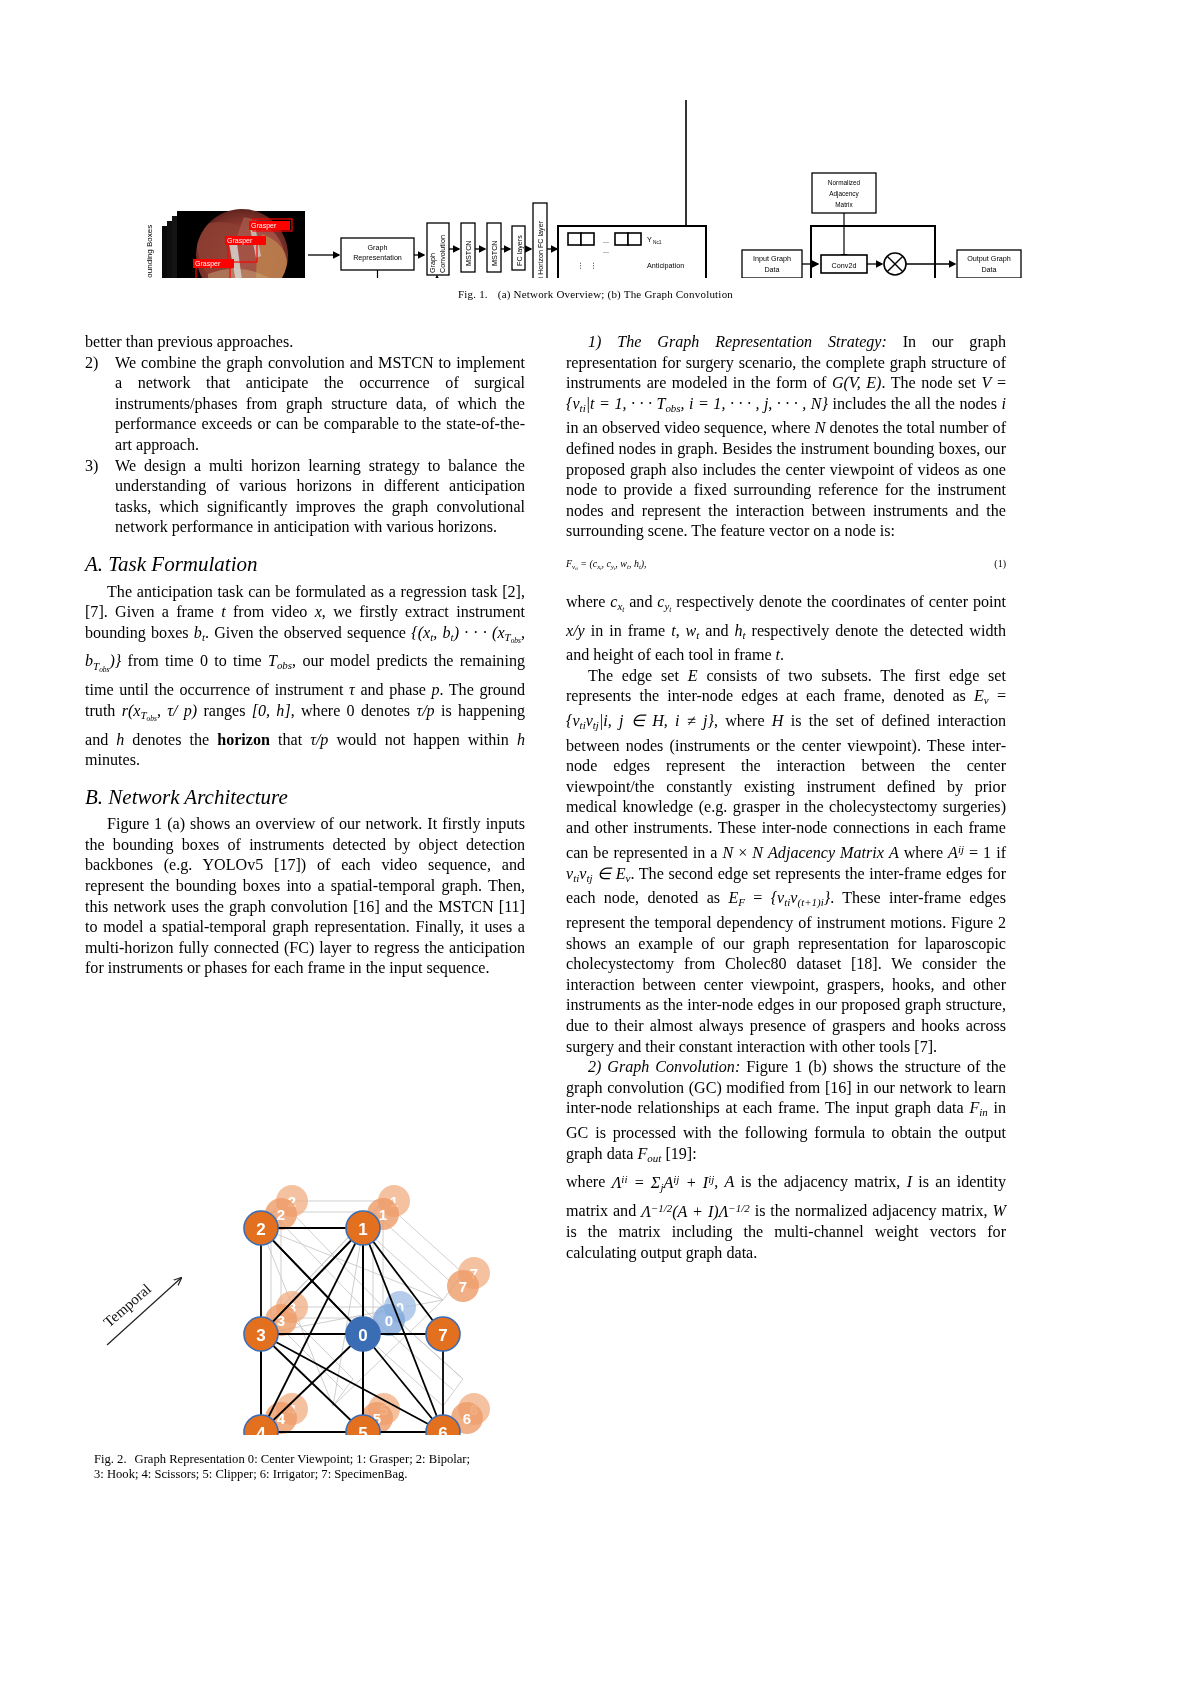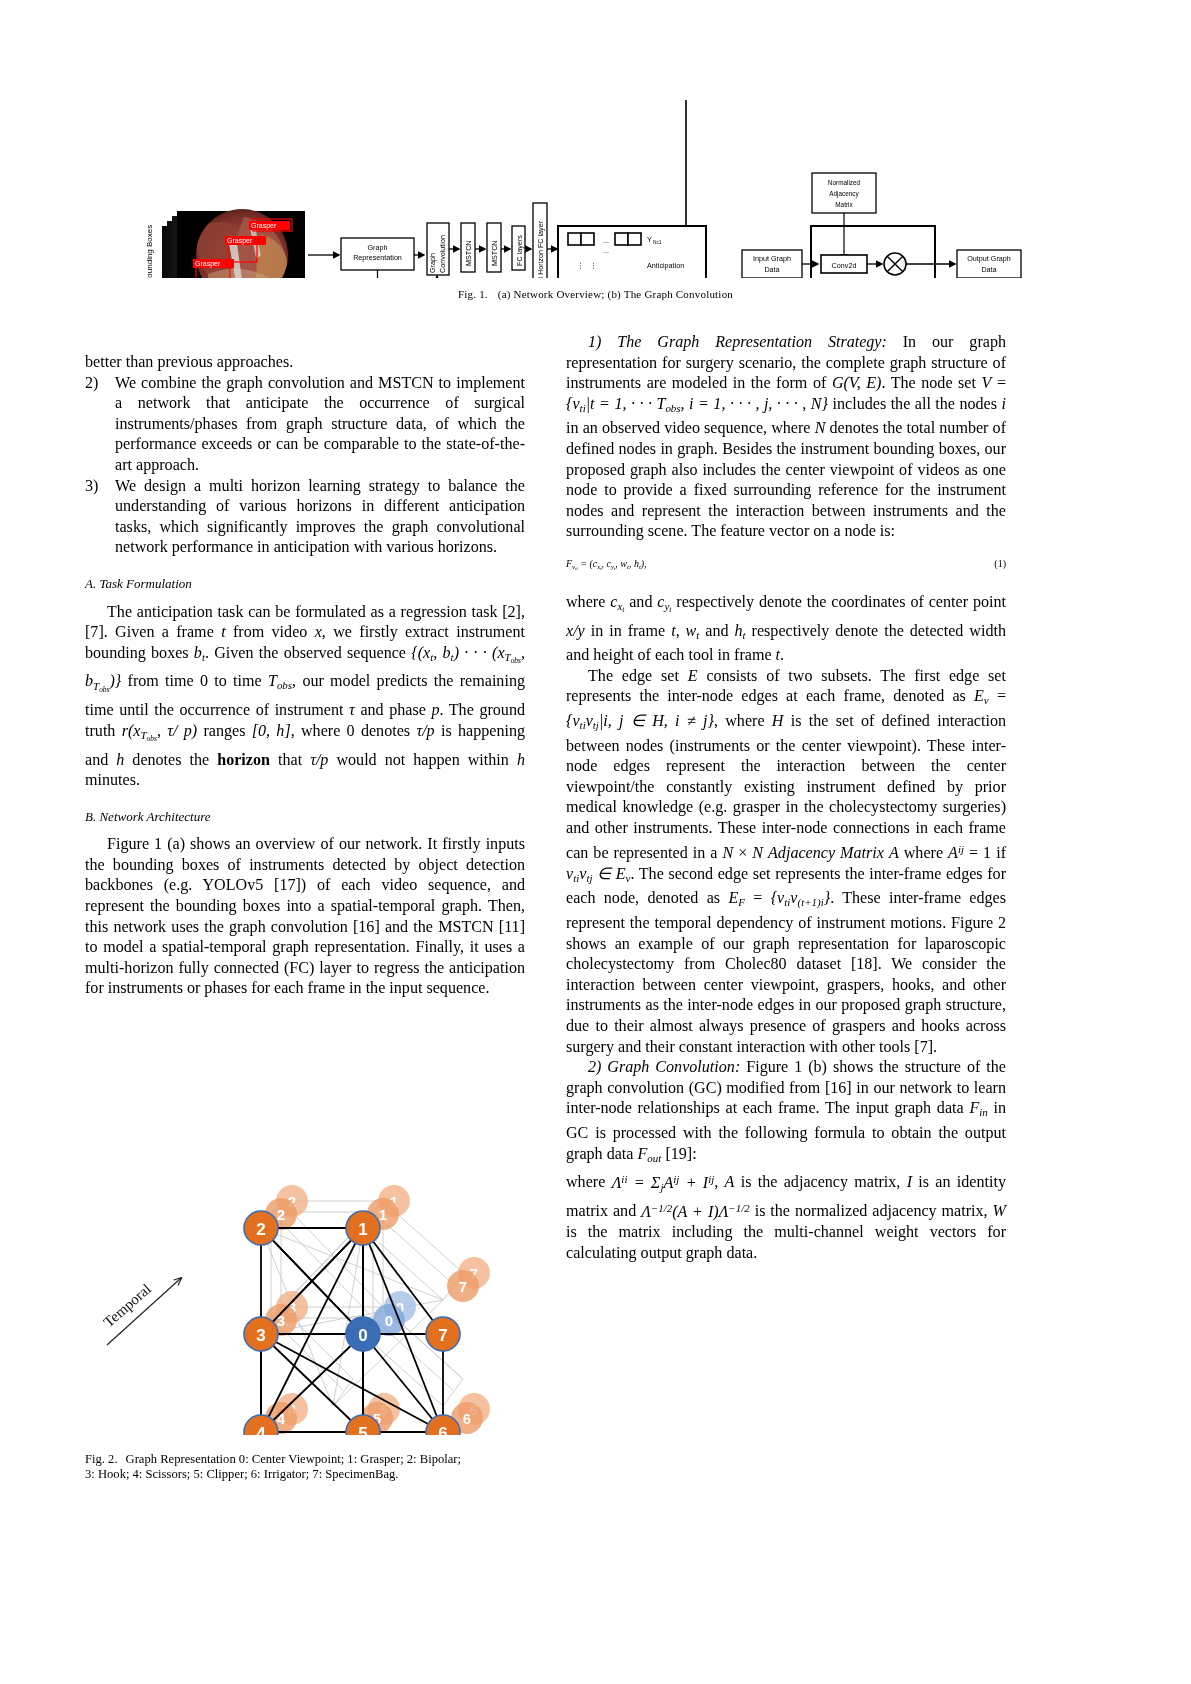--- a/index.html
+++ b/index.html
@@ -25,60 +25,60 @@
 
   
   .col{
     position:absolute;
     width:440px;
     font-size:16.1px;
     line-height:20.6px;
     text-align:justify;
     text-justify:inter-word;
   }
-  .col-left{ left:85px; top:352px; }
+  .col-left{ left:85px; top:332px; }
   .col-right{ left:566px; top:332px; }
 
   p{ margin:0; text-indent:22px; }
   p.noind{ text-indent:0; }
 
   .listitem{
     display:flex; margin:0; text-indent:0;
   }
   .listitem .num{ width:30px; flex:0 0 30px; }
   .listitem .txt{ flex:1 1 auto; text-align:justify; }
 
   .sec-head{
     text-align:center; margin:19px 0 16px 0; text-indent:0;
     font-size:15.6px; letter-spacing:.4px;
   }
   .sec-head .sc{ font-size:13.6px; }
   .sub-head{
-    font-style:italic; margin:16px 0 7px 0; text-indent:0; font-size:13px;
+    font-style:italic; margin:16px 0 7px 0; text-indent:0; font-size:21px;
   }
 
   i.mi{ font-family:"Liberation Serif", serif; font-style:italic; }
   .bold{ font-weight:bold; }
 
   sub{ font-size:.68em; vertical-align:-0.28em; }
   sup{ font-size:.68em; vertical-align:0.5em; }
 
   .eq{
     display:block; margin:12px 0 12px 0; text-indent:0;
     position:relative; text-align:left; font-style:italic;
     font-size:10px;
   }
   .eq .num{
     position:absolute; right:0; top:0; font-style:normal;
   }
 
   
   .fig2-wrap{ position:absolute; left:85px; top:1160px; width:440px; height:275px;}
   .fig2-caption{
-    position:absolute; left:85px; top:1452px; width:452px;
+    position:absolute; left:94px; top:1452px; width:452px;
     font-size:12.6px; line-height:15.4px; text-indent:0;
   }
   .fig2-caption .lbl{ margin-right:8px; }
 
   
   .f1t{ font-family:"Liberation Sans", sans-serif; font-size:7.2px; fill:#000; }
   .f1t-sm{ font-family:"Liberation Sans", sans-serif; font-size:6.4px; fill:#000; }
   .f1lab{ font-family:"Liberation Sans", sans-serif; font-size:8px; fill:#000; }
 </style>
 </head>

